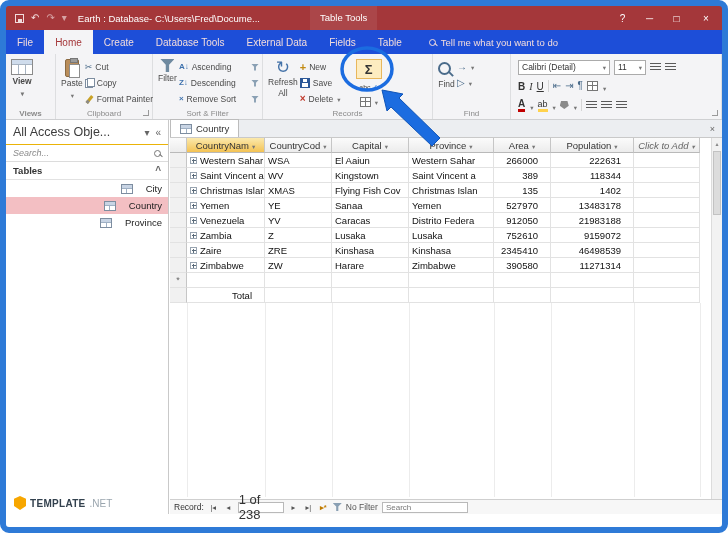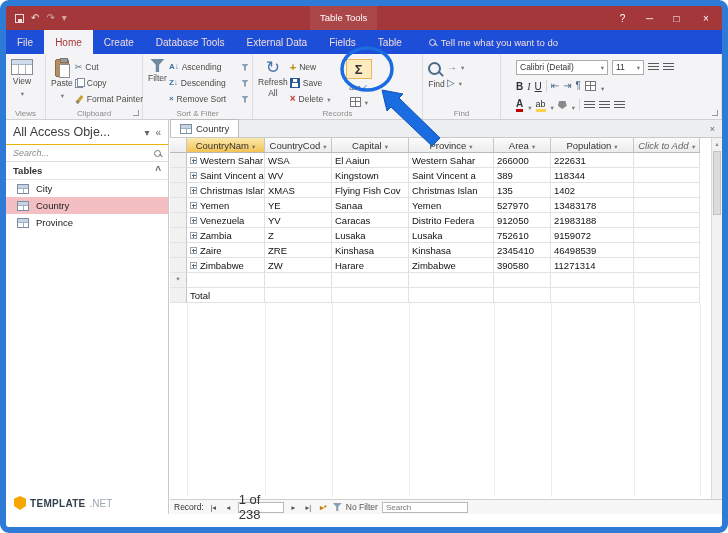--- a/index.html
+++ b/index.html
@@ -26,21 +26,21 @@
   .tabstrip{position:absolute;left:0;top:24px;width:716px;height:24px;background:#1d4ed8;display:flex;align-items:stretch;}
   .rtab{display:flex;align-items:center;padding:0 11px;font-size:10px;color:#f3dcdc;white-space:nowrap;}
   .rtab.active{background:#f4f4f6;color:#a4373a;}
   .tellme{display:flex;align-items:center;gap:5px;margin-left:16px;font-size:9.5px;color:#f3dcdc;white-space:nowrap;}
   .ic-search-sm{width:7px;height:7px;border:1px solid #f3dcdc;border-radius:50%;position:relative;flex:none;}
   .ic-search-sm::after{content:"";position:absolute;width:4px;height:1px;background:#f3dcdc;transform:rotate(45deg);right:-3px;bottom:0;}
 
   
   .ribbon{position:absolute;left:0;top:48px;width:716px;height:66px;background:#f4f4f6;border-bottom:1px solid #cfd0d2;display:flex;}
   .rgroup{position:relative;height:100%;border-right:1px solid #dddee0;display:flex;align-items:flex-start;padding:3px 3px 12px 3px;}
-  .g-views{width:40px;}.g-clip{width:97px;}.g-sf{width:110px;}.g-rec{width:170px;}.g-find{width:78px;}.g-tf{flex:1;margin-left:8px;}
+  .g-views{width:50px;font-weight:bold;}.g-clip{width:97px;}.g-sf{width:110px;}.g-rec{width:170px;}.g-find{width:78px;}.g-tf{flex:1;}
   .glabel{position:absolute;bottom:1px;left:0;right:0;text-align:center;font-size:8px;color:#8a8a8a;white-space:nowrap;}
   .launcher{position:absolute;right:3px;bottom:3px;width:6px;height:6px;border-right:1px solid #9a9a9a;border-bottom:1px solid #9a9a9a;}
   .bigbtn{display:flex;flex-direction:column;align-items:center;gap:2px;padding:2px 2px;font-size:8.5px;color:#4a4a4a;}
   .bigbtn .lbl{line-height:9px;text-align:center;white-space:nowrap;}
   .dd::after{content:"▾";font-size:6.5px;color:#777;margin-left:1px;}
   .smallcol{display:flex;flex-direction:column;gap:2px;padding-top:3px;}
   .w55{width:55px;}.w96{width:96px;}
   .srow{display:flex;align-items:center;gap:3px;height:14px;font-size:8.5px;color:#4a4a4a;white-space:nowrap;}
   .ic-view{width:22px;height:16px;border:1px solid #8a8a8a;background:linear-gradient(#cfdcec,#cfdcec) 0 0/100% 4px no-repeat,linear-gradient(#a8b4c2,#a8b4c2) 0 4px/100% 1px no-repeat,linear-gradient(#a8b4c2,#a8b4c2) 33% 0/1px 100% no-repeat,linear-gradient(#a8b4c2,#a8b4c2) 66% 0/1px 100% no-repeat,#fff;}
   .ic-paste{width:14px;height:18px;background:#b98d5a;border:1px solid #8a6a42;border-radius:2px;position:relative;}
@@ -84,38 +84,38 @@
   .navpane{position:absolute;left:0;top:114px;width:163px;height:394px;background:#fff;border-right:1px solid #c9c9c9;}
   .np-head{display:flex;align-items:center;height:24px;padding:0 7px;font-size:12.5px;color:#3d3d3d;gap:6px;}
   .np-head .t{flex:1;white-space:nowrap;overflow:hidden;}
   .npglyph{font-size:10px;color:#666;}
   .np-search{height:18px;border-top:1px solid #eab308;border-bottom:1px solid #dcdcdc;display:flex;align-items:center;padding:0 7px;font-size:9px;color:#8a8a8a;font-style:italic;gap:4px;}
   .np-search .t{flex:1;}
   .ic-search-np{width:7px;height:7px;border:1px solid #777;border-radius:50%;position:relative;flex:none;}
   .ic-search-np::after{content:"";position:absolute;width:4px;height:1px;background:#777;transform:rotate(45deg);right:-3px;bottom:0;}
   .np-section{display:flex;align-items:center;height:18px;padding:0 7px;font-size:9.5px;font-weight:bold;color:#333;border-bottom:1px solid #e2e2e2;}
   .np-section .t{flex:1;}
-  .np-item{display:flex;align-items:center;gap:7px;height:17px;padding:0 6px 0 11px;font-size:9.5px;color:#222;white-space:nowrap;}
+  .np-item{display:flex;align-items:center;gap:13px;height:17px;padding:0 6px 0 11px;font-size:9.5px;color:#222;white-space:nowrap;justify-content:flex-end;}
   .np-item.selected{background:#f3bfc3;}
   .ic-table{width:12px;height:10px;border:1px solid #7d8da0;background:linear-gradient(#c8d4e4,#c8d4e4) 0 0/100% 3px no-repeat,linear-gradient(#9fb0c4,#9fb0c4) 0 3px/100% 1px no-repeat,linear-gradient(#9fb0c4,#9fb0c4) 50% 0/1px 100% no-repeat,#fff;flex:none;}
 
   
   .docarea{position:absolute;left:164px;top:114px;width:552px;height:394px;background:#fff;}
   .tabrow{position:absolute;left:0;top:0;width:100%;height:18px;background:#eceef1;border-bottom:1px solid #c9c9c9;display:flex;align-items:flex-end;}
   .doctab{display:flex;align-items:center;gap:4px;height:18px;padding:0 9px;background:#fff;border:1px solid #bcbcbc;border-bottom:none;font-size:9.5px;color:#333;}
   .tabrow-close{margin-left:auto;margin-right:7px;align-self:center;font-size:9px;color:#666;}
   .grid{position:absolute;left:0;top:18px;}
   .hr,.r{display:flex;height:15px;}
   .hc{border-right:1px solid #c6c6c6;border-bottom:1px solid #b9b9b9;background:linear-gradient(#fbfbfb,#ececec);display:flex;align-items:center;justify-content:center;gap:2px;font-size:9.5px;color:#333;white-space:nowrap;overflow:hidden;}
   .hc.selh{background:linear-gradient(#fbe9ad,#f4c354);}
   .hc.add{font-style:italic;color:#666;}
   .w-sel{width:17px;}.w-name{width:78px;}.w-code{width:67px;}.w-cap{width:77px;}.w-prov{width:85px;}.w-area{width:57px;}.w-pop{width:83px;}.w-add{width:66px;}
   .c{border-right:1px solid #e2e2e2;border-bottom:1px solid #e2e2e2;font-size:9.5px;color:#111;display:flex;align-items:center;padding:0 3px;white-space:nowrap;overflow:hidden;}
   .c.selc{background:#f1f1f1;border-right:1px solid #c6c6c6;justify-content:center;padding:0;color:#666;font-size:9px;}
-  .c.num{justify-content:flex-start;padding-right:20px;}
+  .c.num{justify-content:flex-end;padding-right:12px;}
   .expand{width:7px;height:7px;border:1px solid #98a4b0;background:linear-gradient(#5a6b7a,#5a6b7a) 50% 1px/1px 5px no-repeat,linear-gradient(#5a6b7a,#5a6b7a) 1px 50%/5px 1px no-repeat,#fff;margin-right:3px;flex:none;}
   .vl{position:absolute;top:183px;height:194px;width:1px;background:#ececec;}
   .vscroll{position:absolute;right:0;top:18px;width:11px;height:361px;background:#f2f2f2;border-left:1px solid #dcdcdc;}
   .vscroll .arr{display:block;text-align:center;font-size:6px;color:#888;line-height:12px;}
   .thumb{position:absolute;left:1px;top:13px;width:8px;height:64px;background:#dcdcdc;border:1px solid #c2c2c2;}
   .recnav{position:absolute;left:0;bottom:0;width:552px;height:15px;background:#f7f7f7;border-top:1px solid #cfcfcf;display:flex;align-items:center;gap:4px;padding:0 4px;font-size:8.5px;color:#333;}
   .rn-btn{min-width:11px;height:12px;display:flex;align-items:center;justify-content:center;font-size:7.5px;color:#555;}
   .rn-btn.new{color:#c07b00;font-weight:bold;}
   .rn-box{width:46px;height:11px;background:#fff;border:1px solid #b9b9b9;display:flex;align-items:center;justify-content:center;font-size:13px;}
   .rn-search{width:86px;height:11px;background:#fff;border:1px solid #b9b9b9;display:flex;align-items:center;padding:0 3px;font-size:8px;color:#777;}
@@ -138,20 +138,21 @@
 <div class="page">
   <div class="win">
 
     <div class="titlebar">
       <div class="qat">
         <span class="ic-qsave"></span>
         <span class="qglyph">↶</span>
         <span class="qglyph dim">↷</span>
         <span class="qglyph dim">▾</span>
       </div>
+      <span class="tb-title">Earth : Database- C:\Users\Fred\Docume...</span>
       <span class="tb-context">Table Tools</span>
       <div class="tb-right">
         <span class="tb-btn signin">Sign in</span>
         <span class="tb-btn small">?</span>
         <span class="tb-btn small">─</span>
         <span class="tb-btn small">□</span>
         <span class="tb-btn close">×</span>
       </div>
     </div>
 

